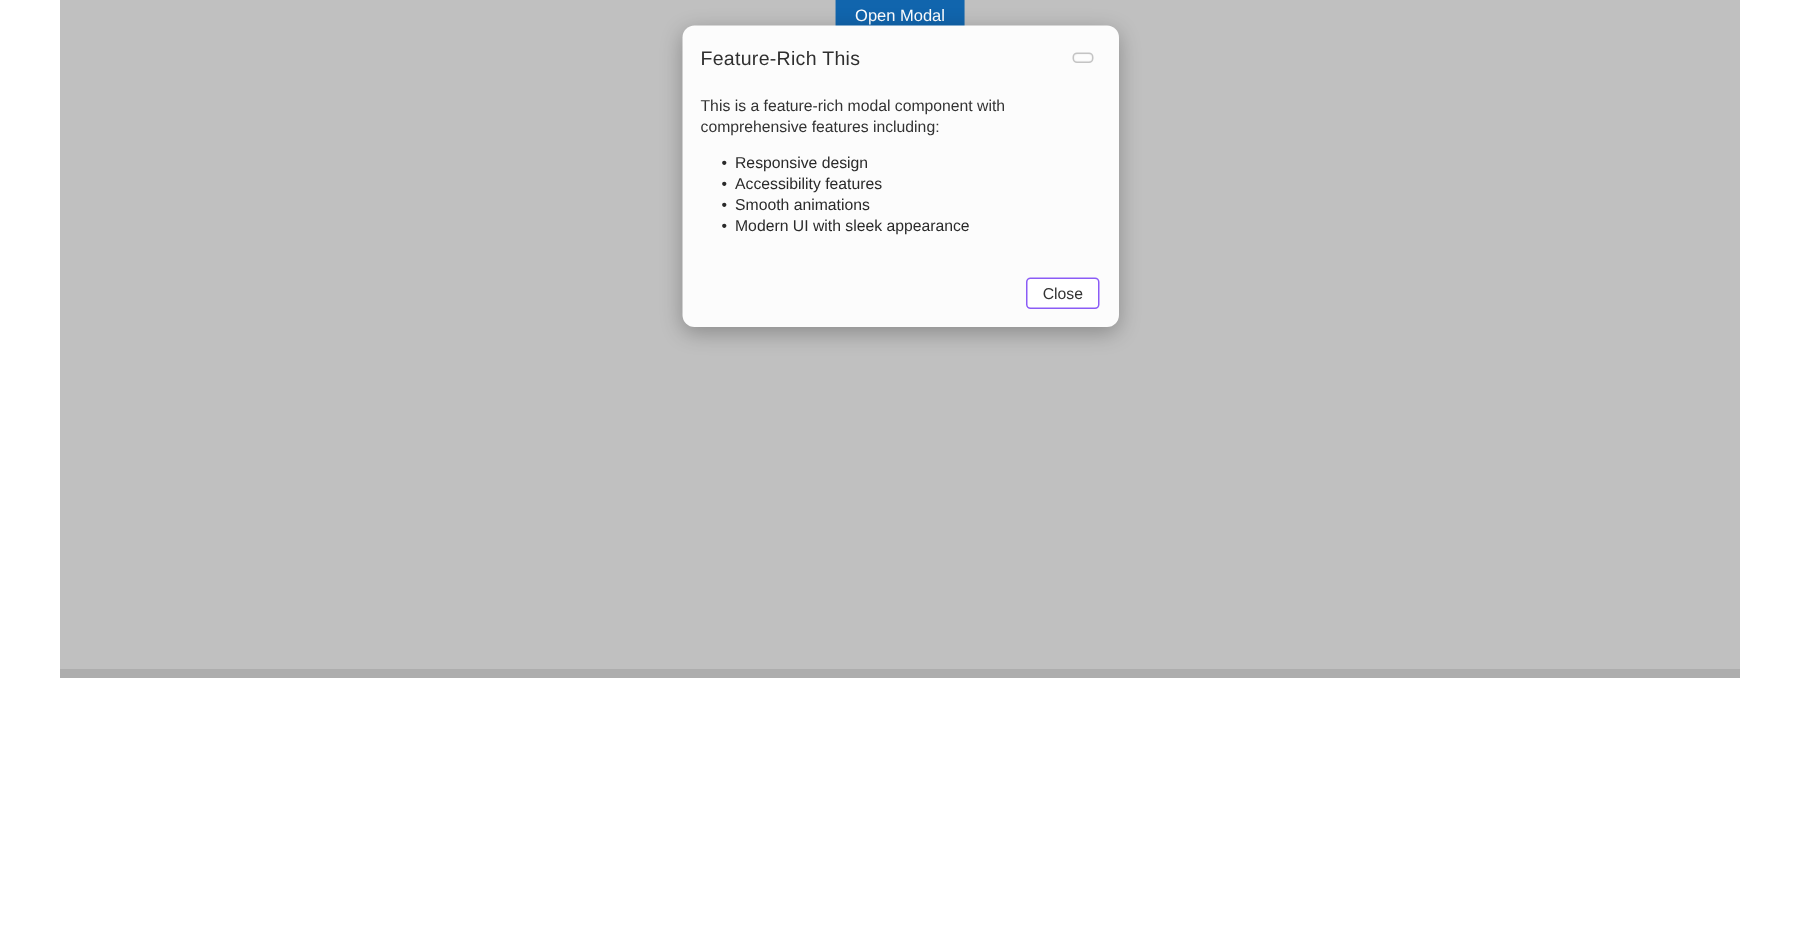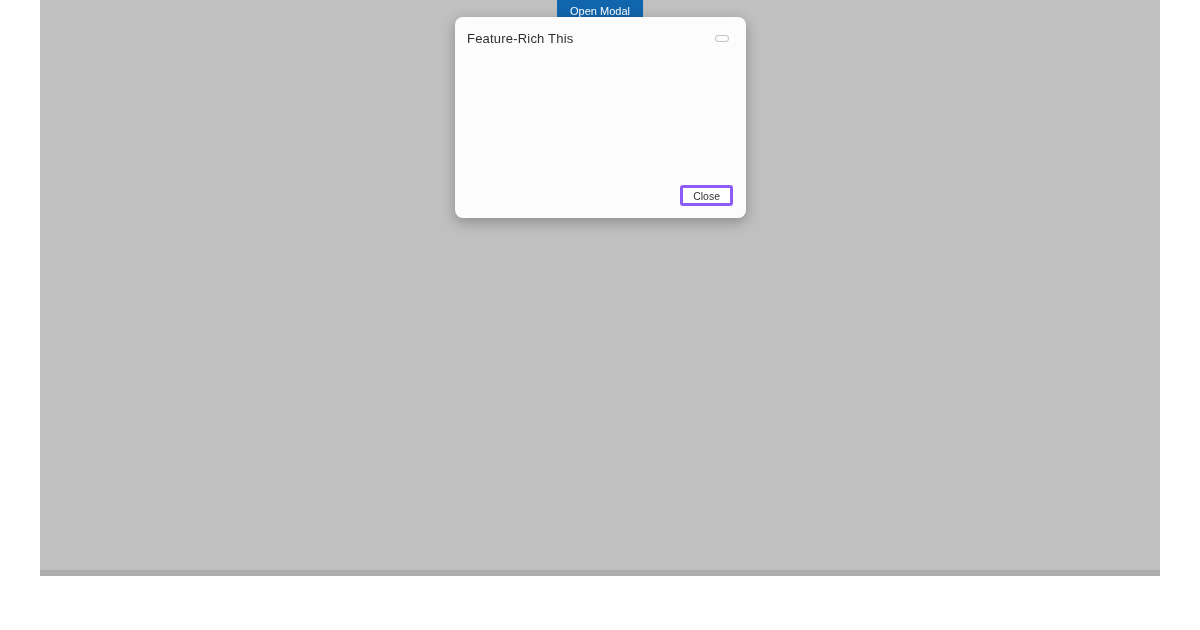--- a/index.html
+++ b/index.html
@@ -13,21 +13,21 @@
     background: #ffffff;
     overflow: hidden;
   }
 
   
   .backdrop {
     position: absolute;
     left: 40px;
     top: 0;
     width: 1120px;
-    height: 576px;
+    height: 452px;
     background: #c0c0c0;
   }
 
   
   .bottom-strip {
     position: absolute;
     left: 0;
     bottom: 0;
     width: 100%;
     height: 6px;
@@ -132,21 +132,21 @@
   .modal-footer {
     position: absolute;
     right: 13px;
     bottom: 12px;
   }
 
   .close-btn {
     height: 21px;
     padding: 0 10px;
     background: #ffffff;
-    border: 3px solid #8b5cf6;
+    border: 1px solid #8b5cf6;
     border-radius: 3px;
     font-family: "Liberation Sans", sans-serif;
     font-size: 10.5px;
     color: #333333;
     cursor: pointer;
   }
 </style>
 </head>
 <body>
 
@@ -158,20 +158,30 @@
 
     <div class="bottom-strip"></div>
 
     <div class="modal" role="dialog">
 
       <div class="modal-header">
         <h2 class="modal-title">Feature-Rich This</h2>
         <button class="close-pill" aria-label="close"></button>
       </div>
 
+      <div class="modal-body">
+        <p class="modal-desc">This is a feature-rich modal component with comprehensive features including:</p>
+
+        <ul class="feature-list">
+          <li>Responsive design</li>
+          <li>Accessibility features</li>
+          <li>Smooth animations</li>
+          <li>Modern UI with sleek appearance</li>
+        </ul>
+      </div>
 
       <div class="modal-footer">
         <button class="close-btn">Close</button>
       </div>
 
     </div>
   </div>
 </div>
 
 </body></html>

